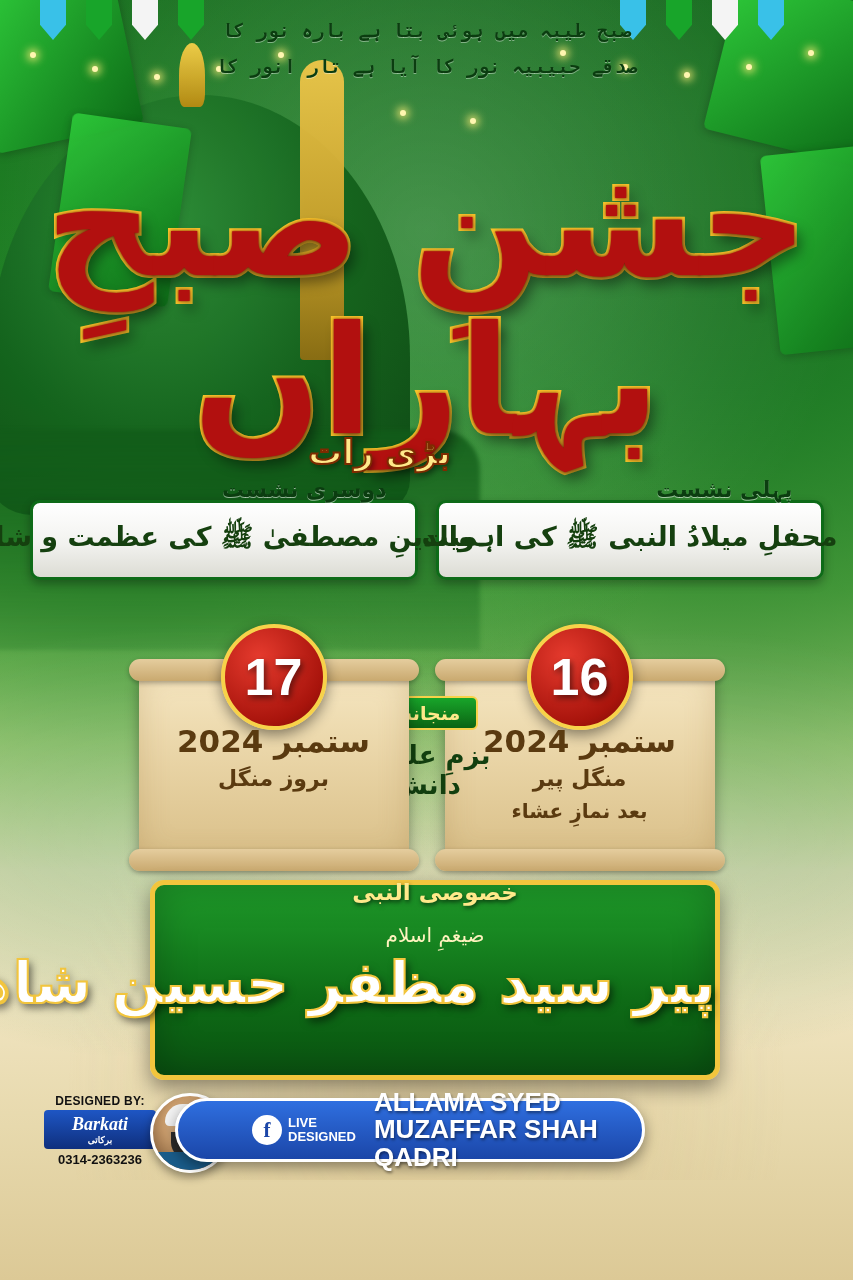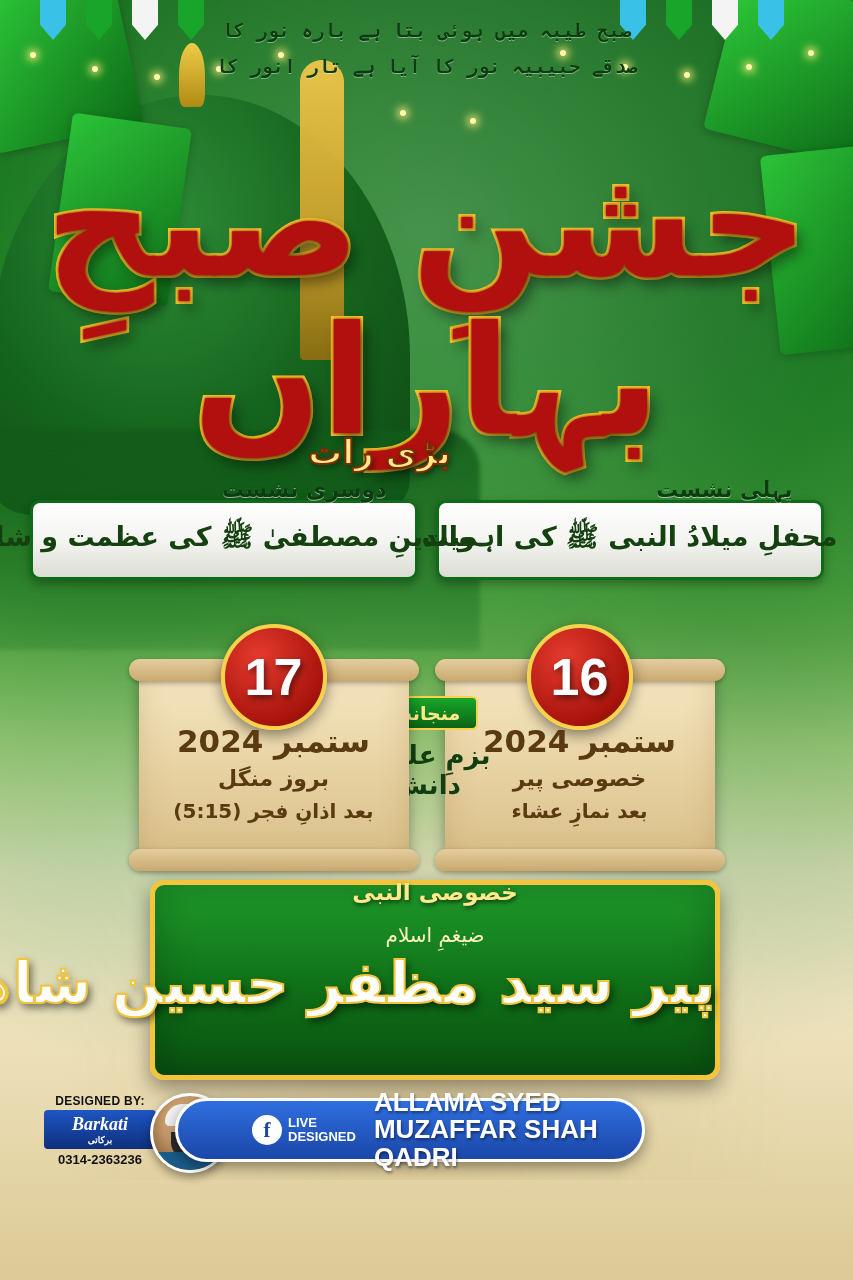--- a/index.html
+++ b/index.html
@@ -304,37 +304,36 @@
       <div class="session-text">والدینِ مصطفیٰ ﷺ کی عظمت و شان</div>
     </div>
   </div>
 
   <div class="scrolls">
 
     <div class="scroll">
       <div class="badge">16</div>
       <div class="scroll-body">
         <div class="scroll-date">ستمبر 2024</div>
-        <div class="scroll-day">خصوصی پیر</div>
+        <div class="scroll-day">منگل پیر</div>
         <div class="scroll-time">بعد نمازِ عشاء</div>
       </div>
     </div>
 
     <div class="center-tag">
       <span class="pill">منجانب</span>
       <div class="line1">بزمِ علم و</div>
       <div class="line2">دانش</div>
     </div>
 
     <div class="scroll">
       <div class="badge">17</div>
       <div class="scroll-body">
         <div class="scroll-date">ستمبر 2024</div>
         <div class="scroll-day">بروز منگل</div>
-        <div class="scroll-time">بعد اذانِ فجر (5:15)</div>
       </div>
     </div>
 
   </div>
 
   <div class="speaker-box">
     <div class="khitab">خصوصی النبی</div>
     <div class="speaker-sub">ضیغمِ اسلام</div>
     <div class="speaker-name">پیر سید مظفر حسین شاہ قادری</div>
   </div>

